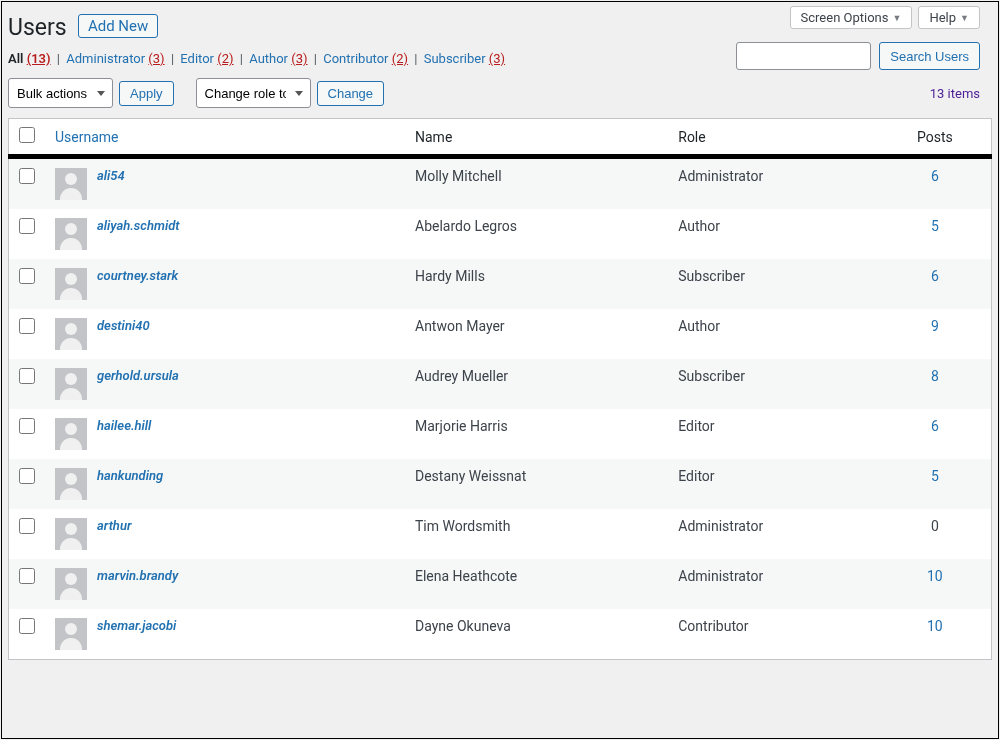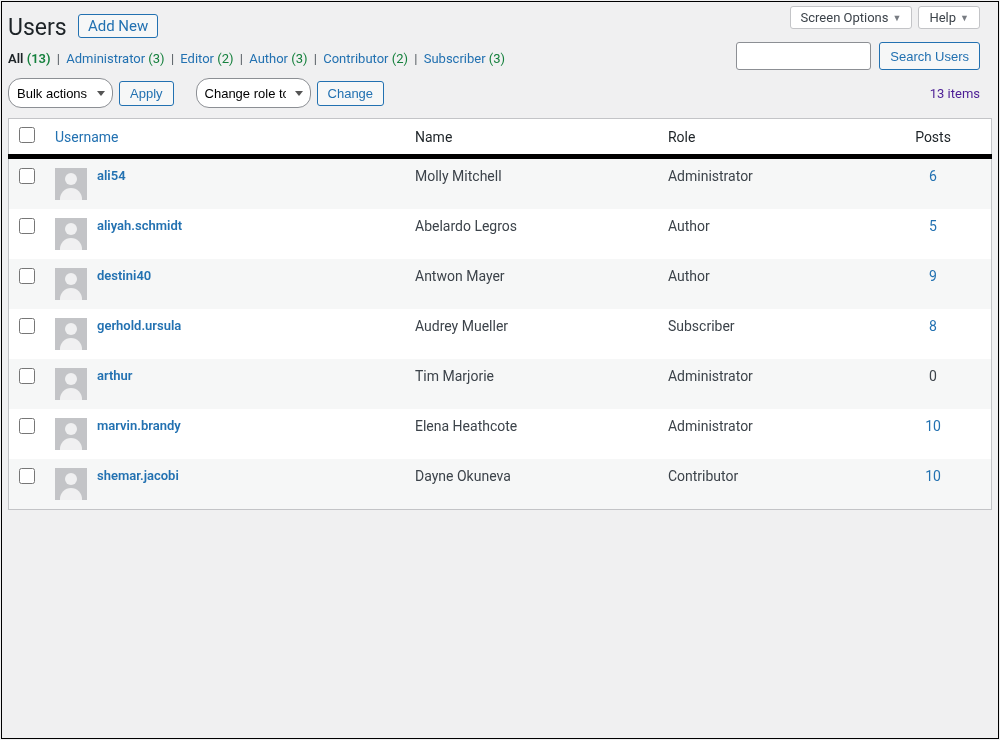--- a/index.html
+++ b/index.html
@@ -62,21 +62,21 @@
   cursor: pointer;
 }
 .btn-small { padding: 2px 9px; font-size: 15px; }
 .add-new { margin-left: 8px; vertical-align: 4px; }
 .subsubsub {
   padding: 10px 6px 6px;
   font-size: 13px;
 }
 .subsubsub a { color: #2271b1; text-decoration: none; }
 .subsubsub .current { color: #1d2327; font-weight: 600; }
-.subsubsub .count { color: #15803d; }
+.subsubsub .count { color: #b91c1c; text-decoration: underline; }
 .subsubsub .sep { color: #50575e; padding: 0 3px; }
 .search-box {
   position: absolute;
   top: 40px;
   right: 18px;
   display: flex;
   gap: 8px;
 }
 .search-input {
   width: 135px;
@@ -88,21 +88,21 @@
 }
 .tablenav {
   display: flex;
   align-items: center;
   padding: 6px 18px 10px 6px;
   gap: 6px;
 }
 .select {
   height: 30px;
   border: 1px solid #8c8f94;
-  border-radius: 13px;
+  border-radius: 3px;
   background: #fff;
   padding: 0 24px 0 8px;
   font-size: 13px;
   appearance: none;
   position: relative;
   cursor: pointer;
 }
 .select-wrap { position: relative; display: inline-block; }
 .select-wrap::after {
   content: "";
@@ -159,21 +159,21 @@
   background: #f0f0f1;
 }
 .avatar::after {
   content: "";
   position: absolute;
   bottom: 0; left: 5px;
   width: 22px; height: 12px;
   border-radius: 12px 12px 0 0;
   background: #f0f0f1;
 }
-.username-link { color: #2271b1; text-decoration: none; font-weight: 600; font-size: 13px; }
+.username-link { color: #2271b1; text-decoration: none; font-weight: 600; font-size: 13px; font-style: italic; }
 td.posts { text-align: center; }
 .posts-link { color: #2271b1; text-decoration: none; }
 .posts-zero { color: #3c434a; }
 input[type=checkbox] {
   width: 16px; height: 16px;
   border: 1px solid #8c8f94;
   border-radius: 3px;
   cursor: pointer;
 }
 </style>
@@ -267,20 +267,32 @@
     </td>
     <td>Abelardo Legros</td>
     <td>Author</td>
     <td class="posts"><a class="posts-link">5</a></td>
         </tr>
         <tr>
     <td class="cb"><input type="checkbox" style=""></td>
     <td class="username">
       <div class="user-cell">
         <div class="avatar"></div>
+        <a class="username-link">courtney.stark</a>
+      </div>
+    </td>
+    <td>Hardy Mills</td>
+    <td>Subscriber</td>
+    <td class="posts"><a class="posts-link">6</a></td>
+        </tr>
+        <tr>
+    <td class="cb"><input type="checkbox" style=""></td>
+    <td class="username">
+      <div class="user-cell">
+        <div class="avatar"></div>
         <a class="username-link">destini40</a>
       </div>
     </td>
     <td>Antwon Mayer</td>
     <td>Author</td>
     <td class="posts"><a class="posts-link">9</a></td>
         </tr>
         <tr>
     <td class="cb"><input type="checkbox" style=""></td>
     <td class="username">
@@ -291,24 +303,48 @@
     </td>
     <td>Audrey Mueller</td>
     <td>Subscriber</td>
     <td class="posts"><a class="posts-link">8</a></td>
         </tr>
         <tr>
     <td class="cb"><input type="checkbox" style=""></td>
     <td class="username">
       <div class="user-cell">
         <div class="avatar"></div>
+        <a class="username-link">hailee.hill</a>
+      </div>
+    </td>
+    <td>Marjorie Harris</td>
+    <td>Editor</td>
+    <td class="posts"><a class="posts-link">6</a></td>
+        </tr>
+        <tr>
+    <td class="cb"><input type="checkbox" style=""></td>
+    <td class="username">
+      <div class="user-cell">
+        <div class="avatar"></div>
+        <a class="username-link">hankunding</a>
+      </div>
+    </td>
+    <td>Destany Weissnat</td>
+    <td>Editor</td>
+    <td class="posts"><a class="posts-link">5</a></td>
+        </tr>
+        <tr>
+    <td class="cb"><input type="checkbox" style=""></td>
+    <td class="username">
+      <div class="user-cell">
+        <div class="avatar"></div>
         <a class="username-link">arthur</a>
       </div>
     </td>
-    <td>Tim Marjorie</td>
+    <td>Tim Wordsmith</td>
     <td>Administrator</td>
     <td class="posts"><span class="posts-zero">0</span></td>
         </tr>
         <tr>
     <td class="cb"><input type="checkbox" style=""></td>
     <td class="username">
       <div class="user-cell">
         <div class="avatar"></div>
         <a class="username-link">marvin.brandy</a>
       </div>

